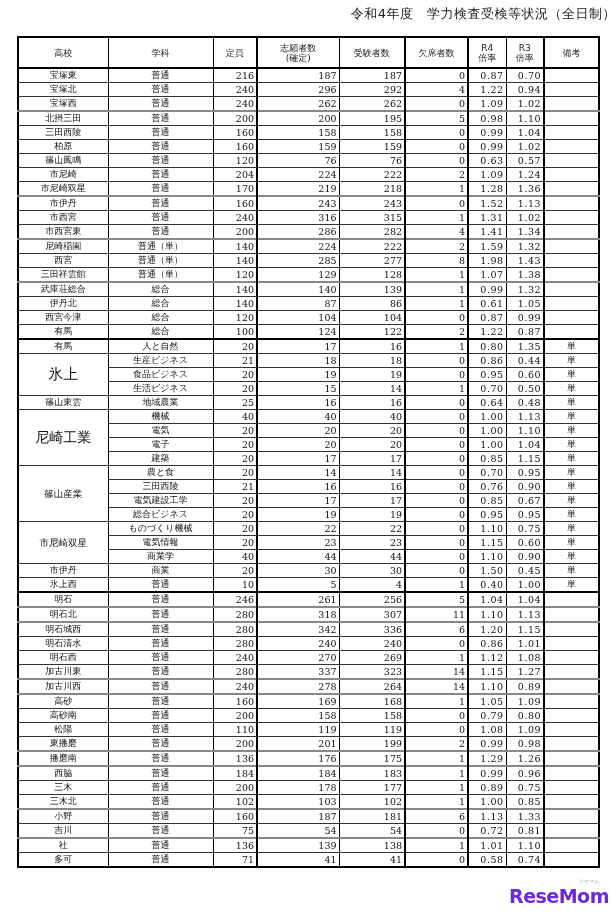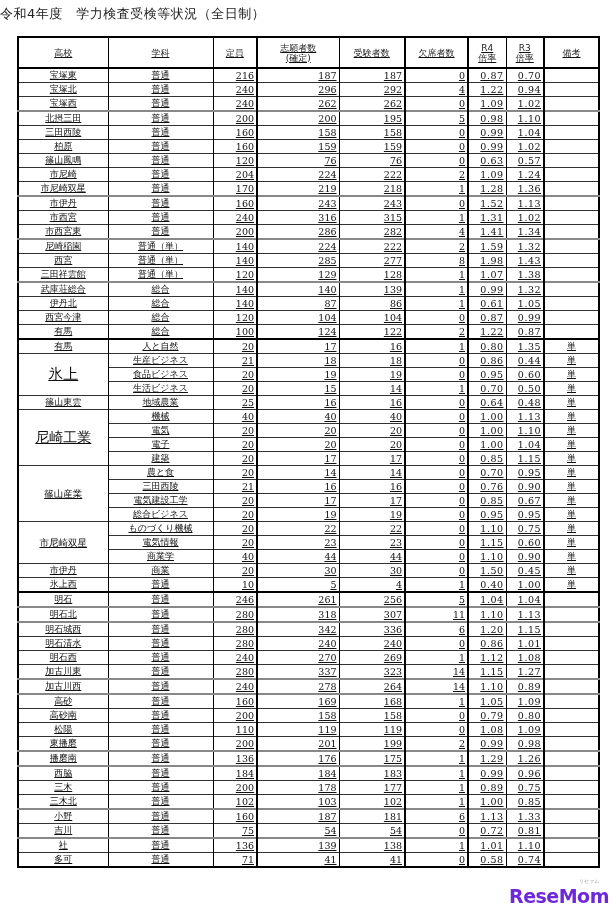--- a/index.html
+++ b/index.html
@@ -1,21 +1,21 @@
 <!DOCTYPE html>
 <html><head>
 <meta charset="utf-8">
 <style>
   html, body { margin: 0; padding: 0; background: #ffffff; }
   body { width: 616px; height: 919px; position: relative; overflow: hidden;
          font-family: "DejaVu Sans", "Liberation Sans", sans-serif; color: #111; }
-  .title { position: absolute; top: 5px; left: 0; width: 616px; text-align: left;
+  .title { position: absolute; top: 5px; left: 0; width: 616px; text-align: right;
            font-size: 13px; letter-spacing: 0.5px; color: #222; }
   table.grid { position: absolute; top: 36px; left: 17px; border-collapse: collapse;
-               border: 2px solid #000; table-layout: fixed; text-decoration: underline; }
+               border: 2px solid #000; table-layout: fixed; }
   table.grid col.c-school { width: 90px; }
   table.grid col.c-dept { width: 105px; }
   table.grid col.c-cap { width: 44px; }
   table.grid col.c-app { width: 82px; }
   table.grid col.c-exam { width: 66px; }
   table.grid col.c-abs { width: 63px; }
   table.grid col.c-r4 { width: 38px; }
   table.grid col.c-r3 { width: 38px; }
   table.grid col.c-note { width: 55px; }
   table.grid th { height: 29px; font-weight: normal; font-size: 9px; line-height: 10px;

